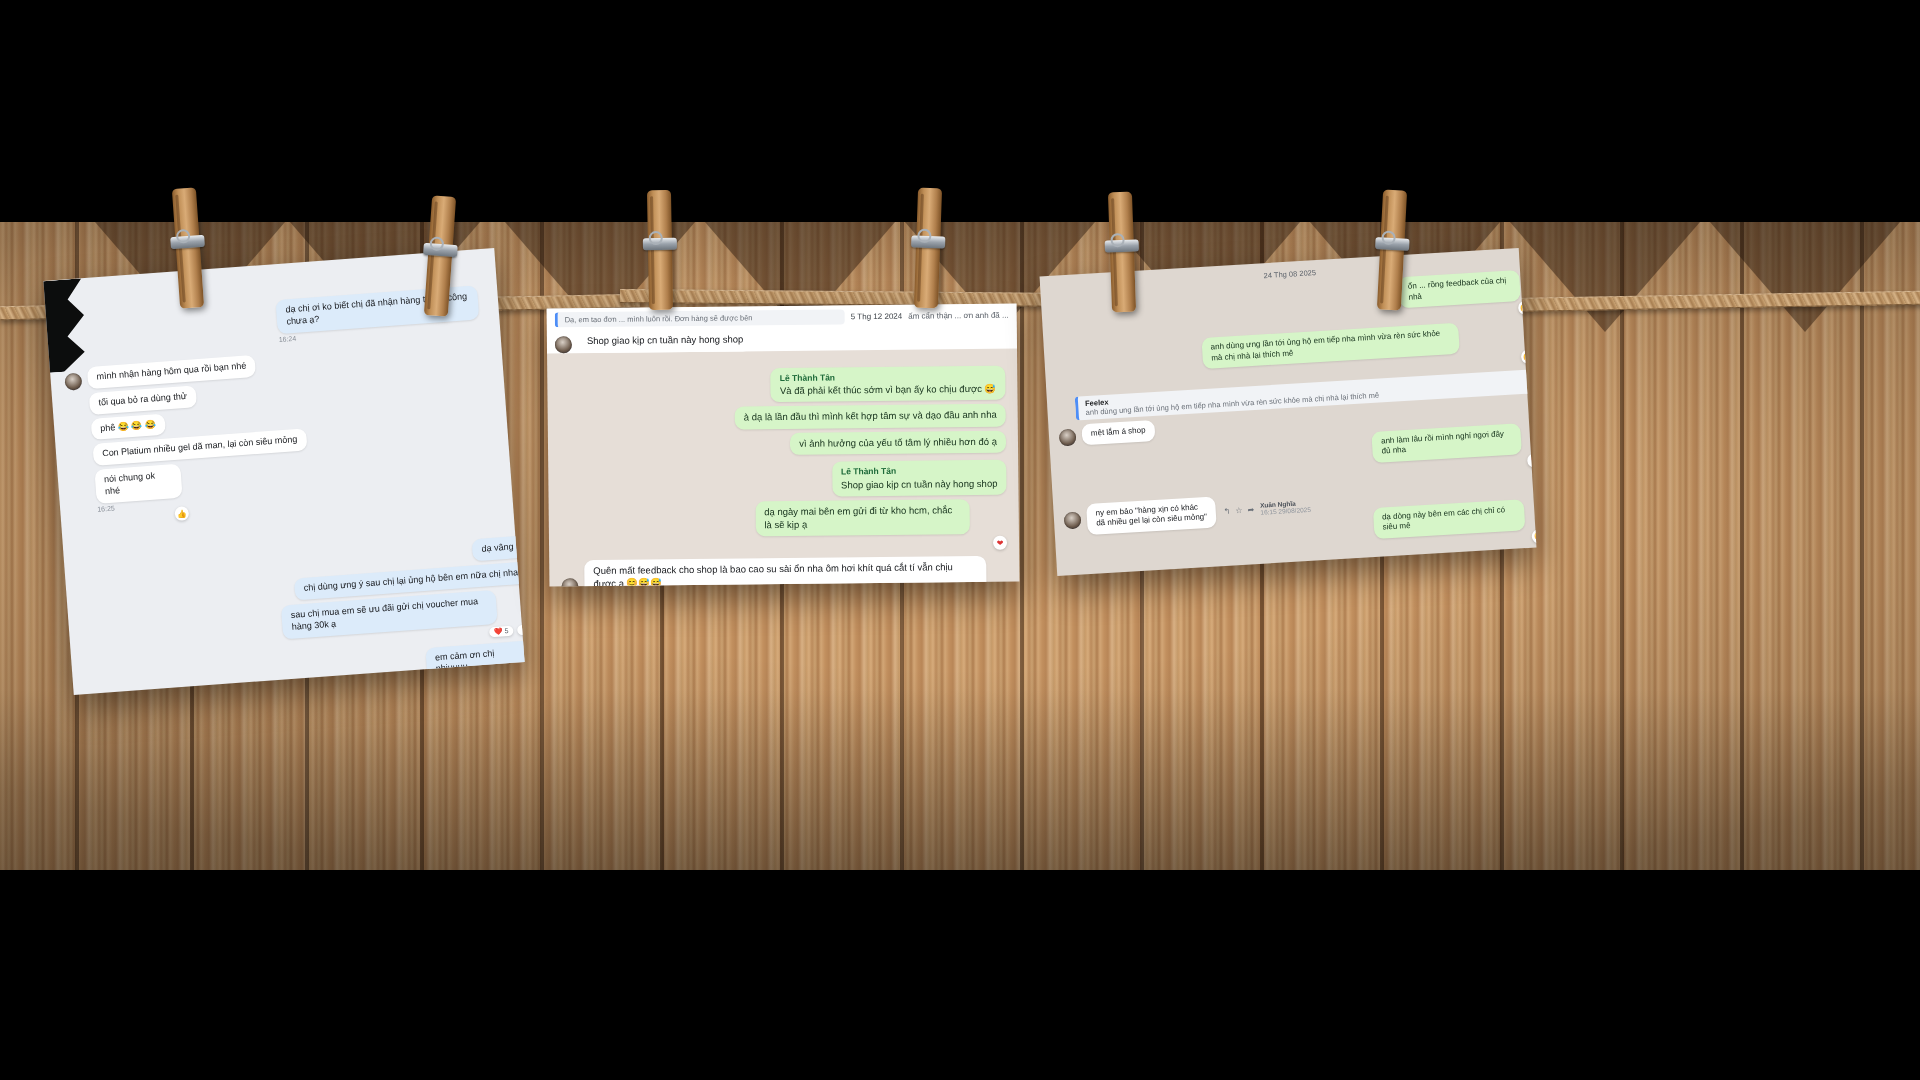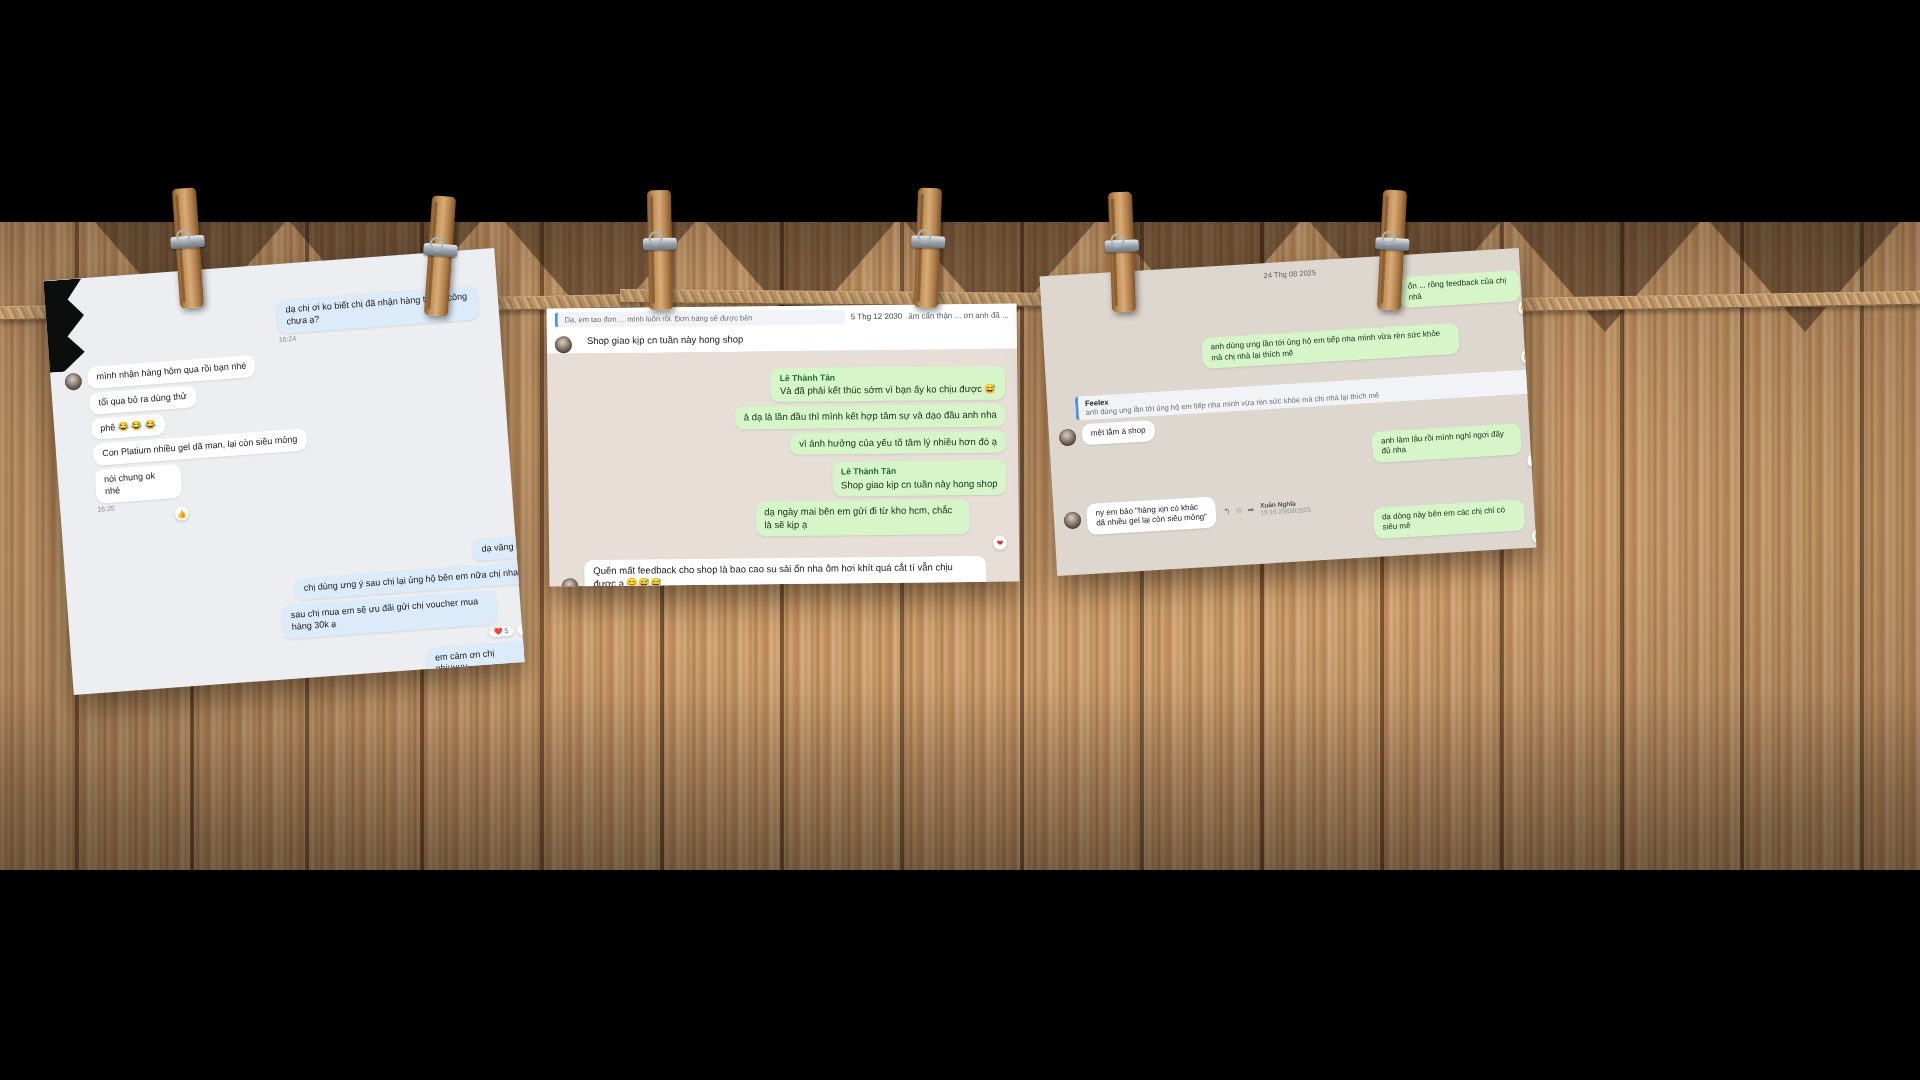--- a/index.html
+++ b/index.html
@@ -195,21 +195,21 @@
   </div>
 
   <div class="card" id="card2">
     <div class="inner">
 
       <div style="background:#fff;padding:4px 8px 0 8px">
         <div style="display:flex;align-items:center;gap:6px">
           <div class="quote" style="flex:1;overflow:hidden">
             <span class="qtx">Dạ, em tạo đơn ... mình luôn rồi. Đơn hàng sẽ được bên </span>
           </div>
-          <span class="nowrap" style="font-size:8px;color:#3c4248">5 Thg 12 2030</span>
+          <span class="nowrap" style="font-size:8px;color:#3c4248">5 Thg 12 2024</span>
           <span class="nowrap" style="font-size:8px;color:#5a6068">ấm cẩn thận  ... ơn anh đã ...</span>
         </div>
         <div class="row" style="margin:3px 0 5px 0">
           <div class="av"></div>
           <div class="bub wht" style="box-shadow:none">Shop giao kịp cn tuần này hong shop</div>
         </div>
       </div>
 
       <div style="padding:8px 12px">
         <div class="row out">

